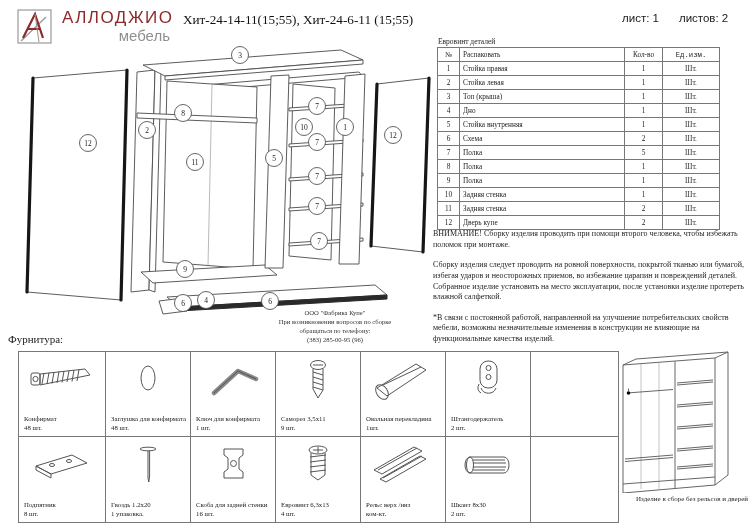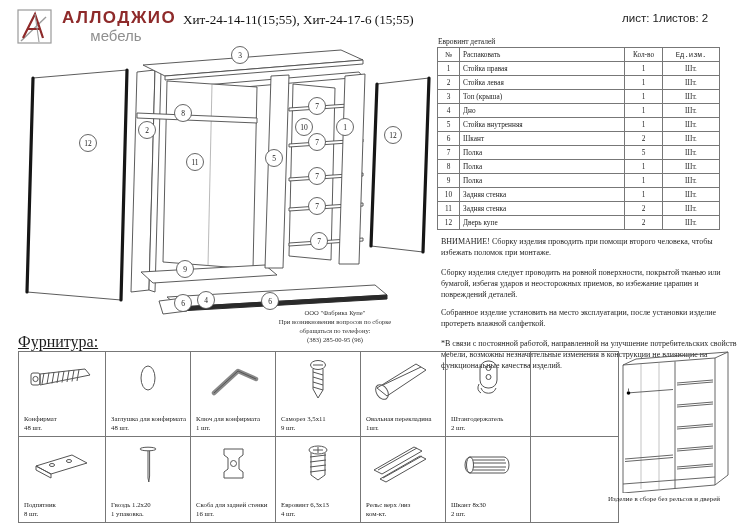--- a/index.html
+++ b/index.html
@@ -1,67 +1,67 @@
 <!DOCTYPE html>
 <html><head>
 <meta charset="utf-8">
 <style>
   html,body{margin:0;padding:0;background:#e8e8e8;}
   .page{position:relative;width:748px;height:527px;background:#ffffff;overflow:hidden;
         font-family:"Liberation Serif",serif;color:#1d1d1d;}
   
   .logo-wrap{position:absolute;left:16px;top:8px;display:flex;gap:8px;}
   .brand{width:132px;}
-  .brand-name{font-family:"Liberation Sans",sans-serif;font-weight:bold;font-size:17px;
+  .brand-name{font-family:"Liberation Sans",sans-serif;font-weight:normal;font-size:17px;
               letter-spacing:1.5px;color:#8e2a2a;}
   .brand-sub{font-family:"Liberation Sans",sans-serif;font-size:15px;color:#8f8f8f;
-             text-align:center;padding-right:24px;margin-top:-1px;}
+             text-align:right;padding-right:24px;margin-top:-1px;}
   .title{position:absolute;left:183px;top:10px;font-size:13.2px;line-height:1.45;color:#111;}
-  .sheetinfo{position:absolute;left:622px;top:12px;display:flex;
+  .sheetinfo{position:absolute;left:622px;top:12px;display:flex;gap:20px;
              font-family:"Liberation Sans",sans-serif;font-size:11.5px;color:#222;}
   
   .tbl-caption{position:absolute;left:438px;top:37px;font-size:7.5px;}
   table.parts{position:absolute;left:437px;top:47px;border-collapse:collapse;
               font-size:7.3px;table-layout:fixed;}
   table.parts th,table.parts td{border:1px solid #777;padding:1px 3px;height:11px;
               text-align:center;font-weight:normal;overflow:hidden;white-space:nowrap;}
   table.parts .c-num{width:15px;} table.parts .c-name{width:158px;text-align:left;}
   table.parts .c-qty{width:31px;} table.parts .c-unit{width:50px;font-family:Liberation Mono, monospace;}
   table.parts td.t-name,table.parts th.c-name{text-align:left;}
   
   .notes{position:absolute;left:433px;top:229px;width:313px;font-size:8px;line-height:1.33;}
-  .notes p{margin:8px;}
+  .notes p{margin:0;}
   .notes p.gap{margin-bottom:10px;}
   
   .maker{position:absolute;left:250px;top:309px;width:170px;text-align:center;
          font-size:6.6px;line-height:1.35;color:#333;}
   
   .exploded{position:absolute;left:25px;top:45px;}
   .exploded .panel{fill:#ffffff;stroke:#4a4a4a;stroke-width:0.9;}
   .exploded .dark{fill:#2a2a2a;stroke:#2a2a2a;}
   .exploded .edge{stroke:#161616;stroke-width:3.2;stroke-linecap:round;}
   .exploded .seam{stroke:#8a8a8a;stroke-width:0.6;}
   .exploded .co-c{fill:#ffffff;stroke:#555;stroke-width:0.9;}
   .exploded text{font-family:"Liberation Serif",serif;font-size:7.5px;fill:#222;}
   
-  .hw-title{position:absolute;left:18px;top:333px;font-size:16px;text-decoration:underline;}
+  .hw-title{position:absolute;left:8px;top:333px;font-size:11px;}
   .hw-grid{position:absolute;left:18px;top:351px;display:grid;
            grid-template-columns:87px 85px 85px 85px 85px 85px 87px;
            grid-template-rows:85px 85px;border:1px solid #777;box-sizing:border-box;}
   .hw-cell{position:relative;border-right:1px solid #777;border-bottom:1px solid #777;box-sizing:border-box;}
   .hw-cell:nth-child(7n){border-right:none;}
   .hw-cell:nth-child(n+8){border-bottom:none;}
   .hw-icon{height:50px;display:flex;align-items:center;justify-content:center;padding-top:3px;}
   .hw-label{position:absolute;left:5px;bottom:4px;right:2px;font-size:6.8px;line-height:1.25;}
   .hw-icon svg{stroke:#555;fill:none;stroke-width:1;}
   
   .assembled{position:absolute;left:615px;top:345px;}
   .assembled path,.assembled line{fill:none;stroke:#555;stroke-width:0.9;}
   .assembled .lt{stroke:#9a9a9a;stroke-width:0.6;}
-  .asm-caption{position:absolute;left:608px;top:495px;width:140px;text-align:left;
+  .asm-caption{position:absolute;left:608px;top:495px;width:140px;text-align:right;
                font-size:7px;white-space:nowrap;}
 </style>
 </head>
 <body>
 
 <div class="page">
 
   <div class="logo-wrap">
     <span>
       <svg width="38" height="38" viewBox="0 0 38 38">
@@ -72,21 +72,21 @@
         <path d="M19,6 L23,34" stroke="#9a9a9a" stroke-width="1.1" fill="none"></path>
       </svg>
     </span>
     <span class="brand">
       <div class="brand-name">АЛЛОДЖИО</div>
       <div class="brand-sub">мебель</div>
     </span>
   </div>
 
   <div class="title">
-    <div>Хит-24-14-11(15;55), Хит-24-17-6 (15;55)</div>
+    <div>Хит-24-14-11(15;55), Хит-24-6-11 (15;55)</div>
   </div>
 
   <div class="sheetinfo">
     <span>лист: 1</span>
     <span>листов: 2</span>
   </div>
 
   <div class="tbl-caption">Евровинт деталей</div>
   <table class="parts">
     <thead>
@@ -123,21 +123,21 @@
           <td>Шт.</td>
         </tr>
       <tr>
           <td>5</td>
           <td class="t-name">Стойка внутренняя</td>
           <td>1</td>
           <td>Шт.</td>
         </tr>
       <tr>
           <td>6</td>
-          <td class="t-name">Шкант</td>
+          <td class="t-name">Схема</td>
           <td>2</td>
           <td>Шт.</td>
         </tr>
       <tr>
           <td>7</td>
           <td class="t-name">Полка</td>
           <td>5</td>
           <td>Шт.</td>
         </tr>
       <tr>

